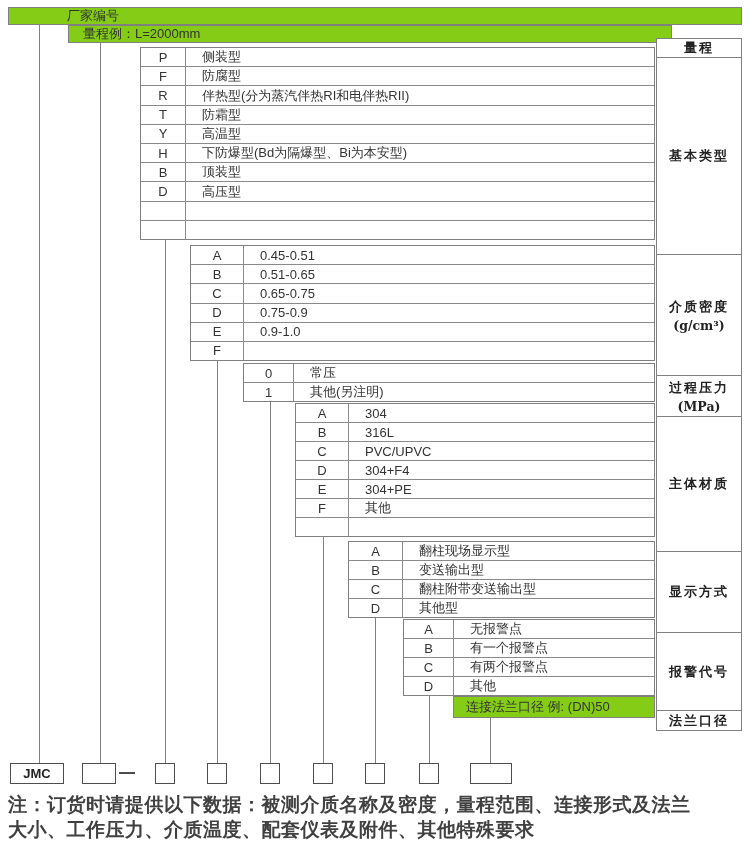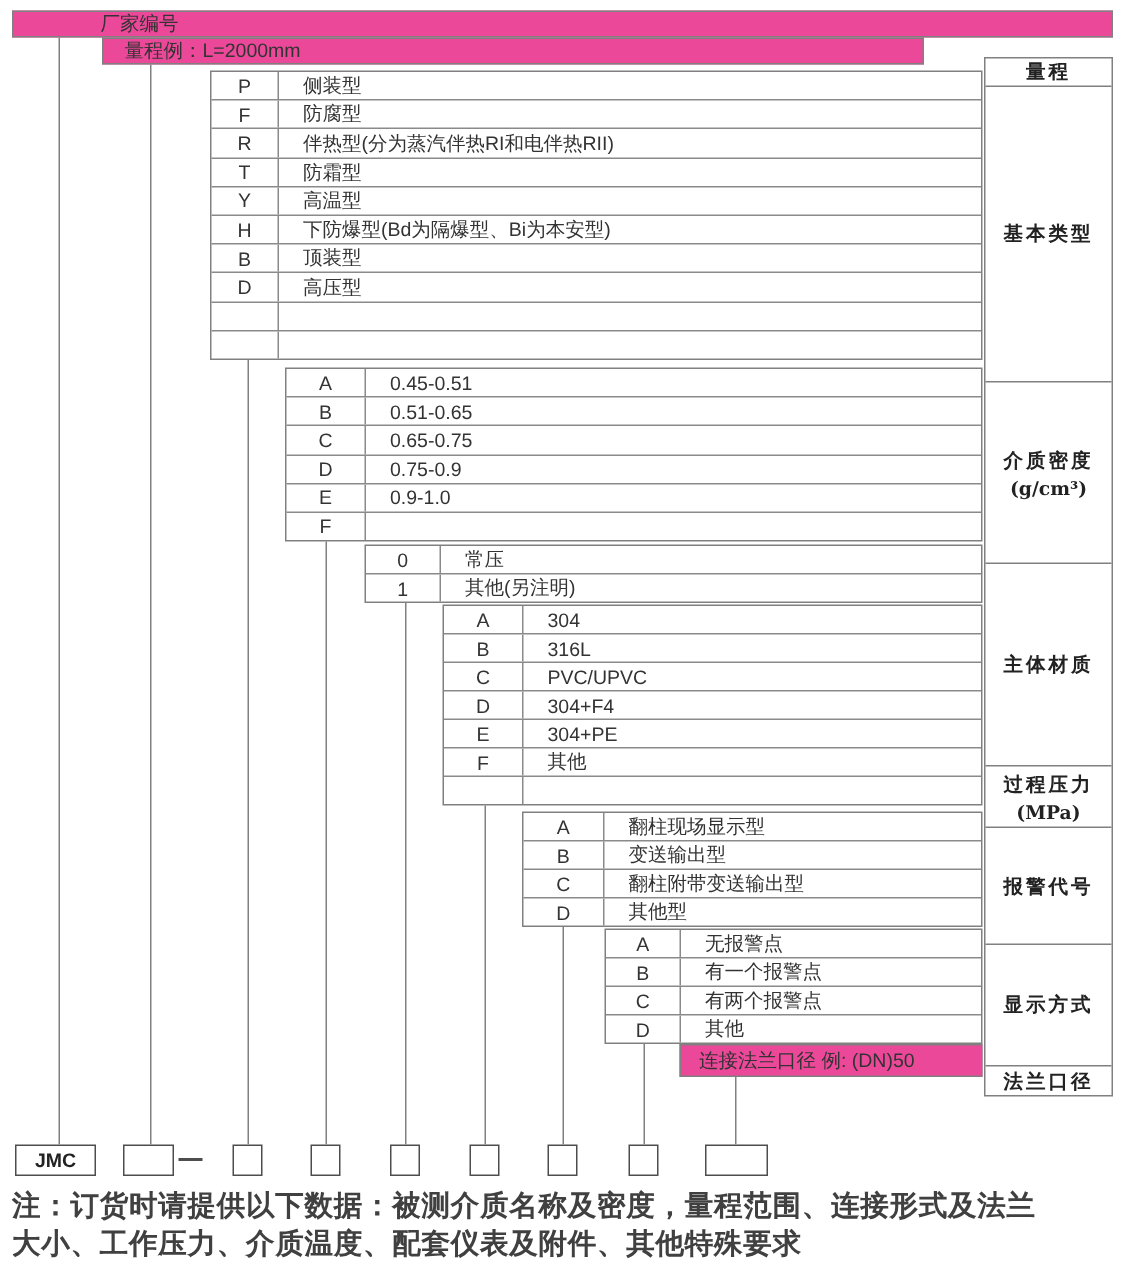--- a/index.html
+++ b/index.html
@@ -1,20 +1,20 @@
 <!DOCTYPE html>
 <html><head>
 <meta charset="utf-8">
 <style>
   html,body{margin:0;padding:0;background:#ffffff;}
   #stage{
     position:relative;width:750px;height:845px;background:#ffffff;
     font-family:"Liberation Sans", sans-serif;color:#333333;overflow:hidden;
   }
-  .box{position:absolute;box-sizing:border-box;border:1px solid #808080;background:#ec4899;}
+  .box{position:absolute;box-sizing:border-box;border:1px solid #808080;background:#84cc16;}
   .hdr{display:flex;align-items:center;font-size:13px;}
   
   .block{position:absolute;box-sizing:border-box;border:1px solid #808080;display:flex;flex-direction:column;background:#fff;}
   .row{flex:1;display:flex;min-height:0;}
   .row + .row{border-top:1px solid #8a8a8a;}
   .code{box-sizing:border-box;border-right:1px solid #8a8a8a;display:flex;align-items:center;justify-content:center;font-size:13px;}
   .desc{flex:1;display:flex;align-items:center;padding-left:16px;font-size:13px;white-space:nowrap;}
   .basic .code{width:45px;}
   .density .code{width:53px;}
   .pressure .code{width:50px;}
@@ -37,47 +37,47 @@
   .note{position:absolute;left:8px;top:792px;width:740px;color:#404040;font-weight:bold;font-size:19px;line-height:25px;letter-spacing:0.5px;white-space:nowrap;}
 </style>
 </head>
 <body>
 
 <div id="stage">
 
   <div class="box hdr" style="left:8px;top:7px;width:734px;height:18px;padding-left:58px;">
     <span>厂家编号</span>
   </div>
-  <div class="box hdr" style="left:68px;top:25px;width:548px;height:18px;padding-left:14px;">
+  <div class="box hdr" style="left:68px;top:25px;width:604px;height:18px;padding-left:14px;">
     <span>量程例：L=2000mm</span>
   </div>
 
   <div class="labelcol">
     <div class="lbl" style="height:18px;">
       <span>量程</span>
     </div>
     <div class="lbl" style="height:197px;">
       <span>基本类型</span>
     </div>
     <div class="lbl" style="height:121px;">
       <span>介质密度</span>
       <span class="sub">(g/cm³)</span>
     </div>
-    <div class="lbl" style="height:135px;">
-      <span>主体材质</span>
-    </div>
     <div class="lbl" style="height:41px;">
       <span>过程压力</span>
       <span class="sub">(MPa)</span>
     </div>
+    <div class="lbl" style="height:135px;">
+      <span>主体材质</span>
+    </div>
+    <div class="lbl" style="height:81px;">
+      <span>显示方式</span>
+    </div>
     <div class="lbl" style="height:78px;">
       <span>报警代号</span>
-    </div>
-    <div class="lbl" style="height:81px;">
-      <span>显示方式</span>
     </div>
     <div class="lbl" style="flex:1;">
       <span>法兰口径</span>
     </div>
   </div>
 
   <div class="block basic" style="left:140px;top:47px;width:515px;height:193px;">
     <div class="row">
         <div class="code">P</div>
         <div class="desc">侧装型</div>

